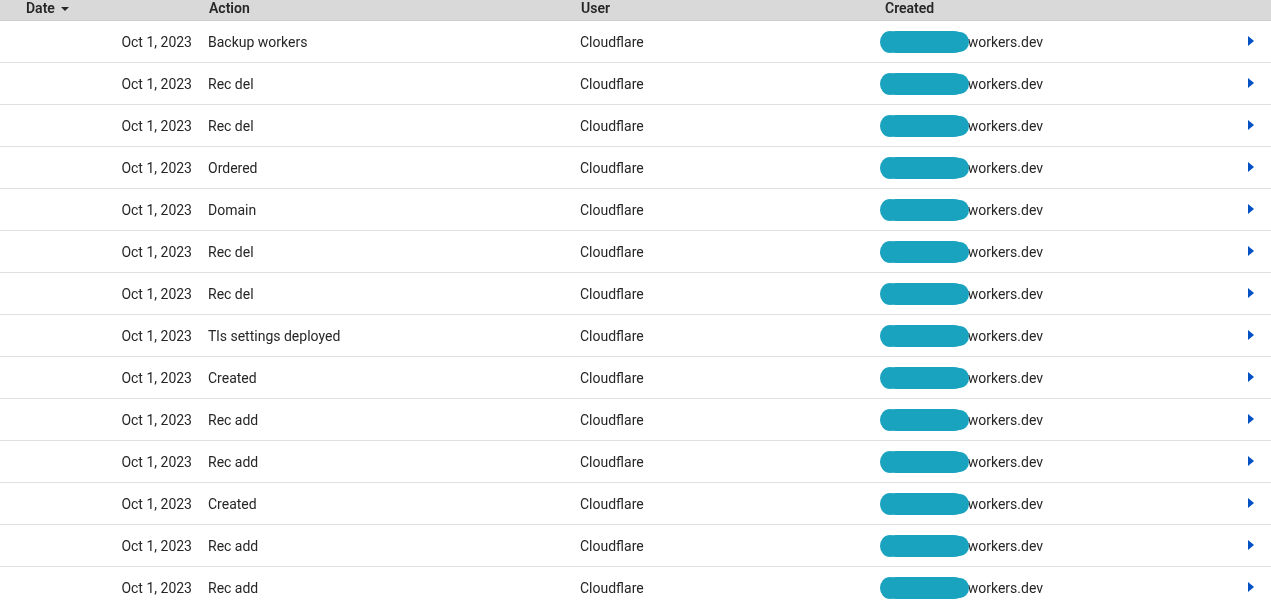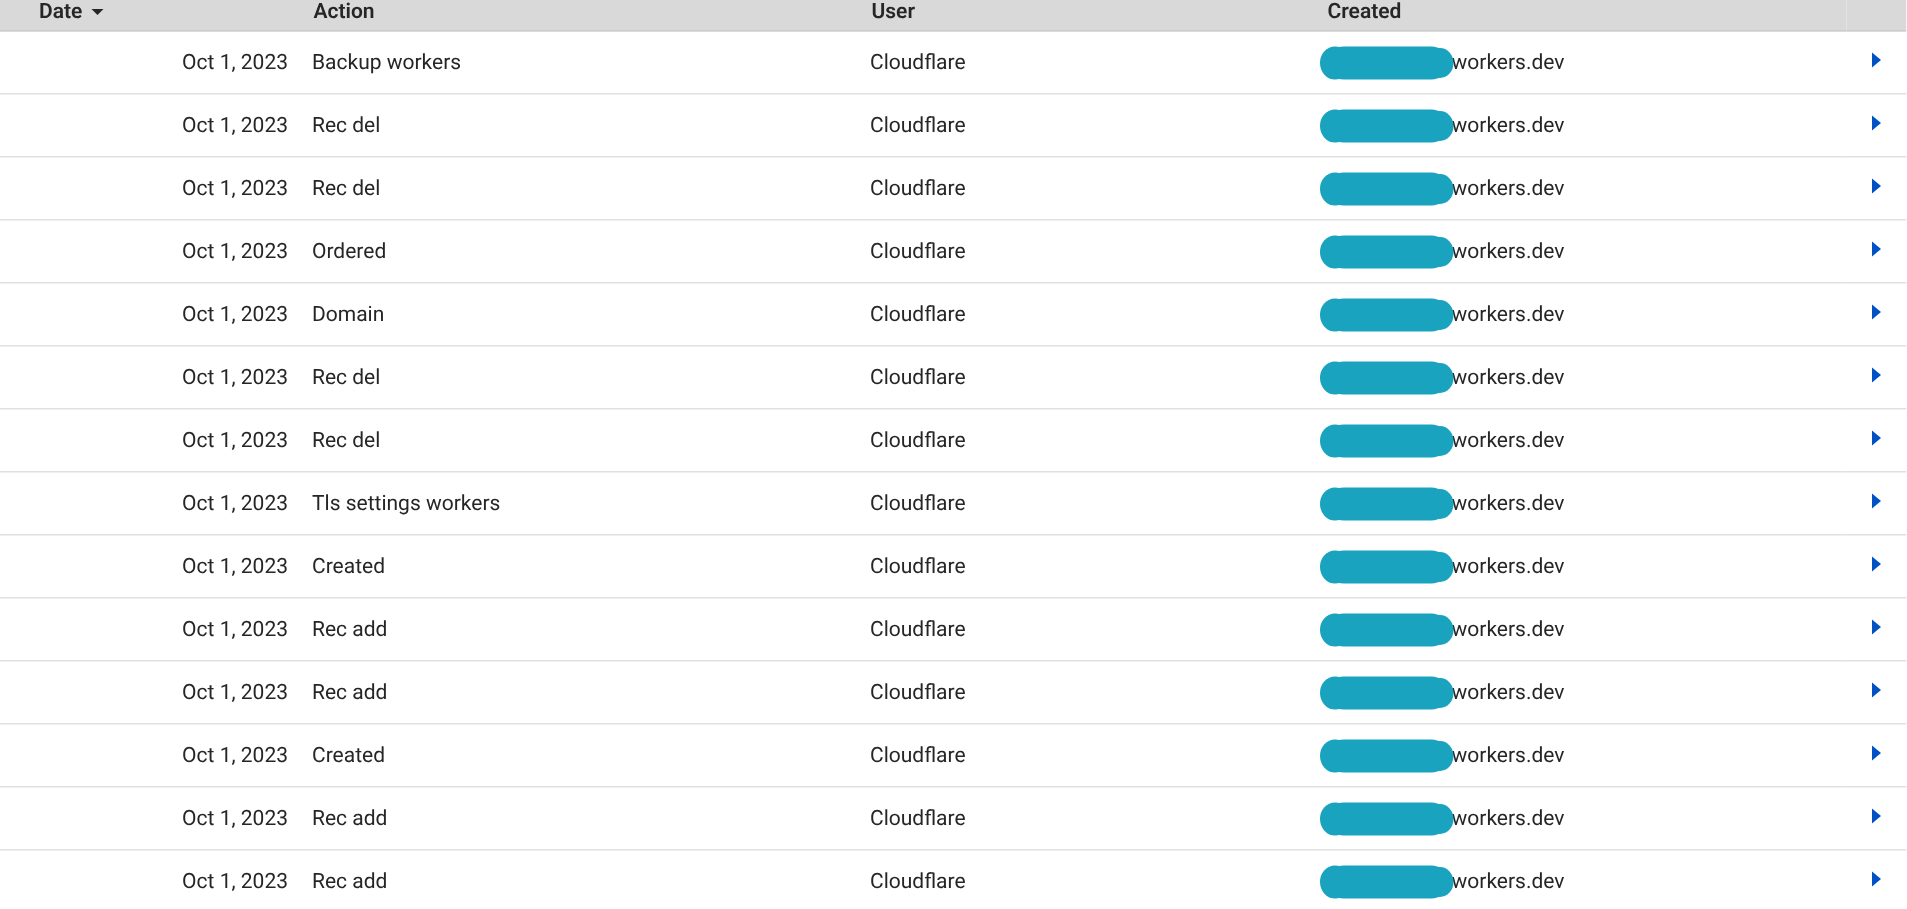--- a/index.html
+++ b/index.html
@@ -225,21 +225,21 @@
           </div>
         </td>
         <td class="col-expand"><span class="expand-btn">
             <svg width="10" height="12" viewBox="0 0 10 12">
               <path d="M2 1 L8 6 L2 11 Z"></path>
             </svg>
           </span></td>
       </tr>
       <tr>
         <td class="col-date">Oct 1, 2023</td>
-        <td class="col-action">Tls settings workers</td>
+        <td class="col-action">Tls settings deployed</td>
         <td class="col-user">Cloudflare</td>
         <td class="col-domain">
           <div class="domain-cell">
             <span class="redacted"></span>
             <span>.workers.dev</span>
           </div>
         </td>
         <td class="col-expand"><span class="expand-btn">
             <svg width="10" height="12" viewBox="0 0 10 12">
               <path d="M2 1 L8 6 L2 11 Z"></path>

